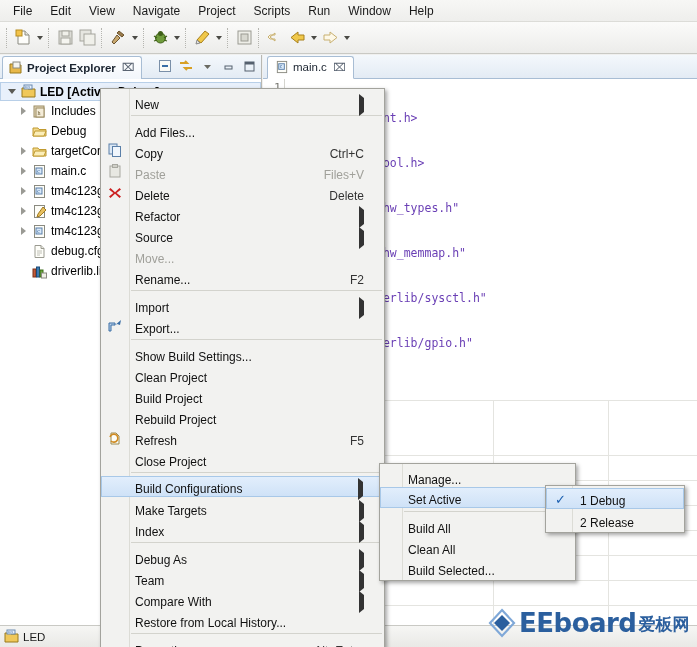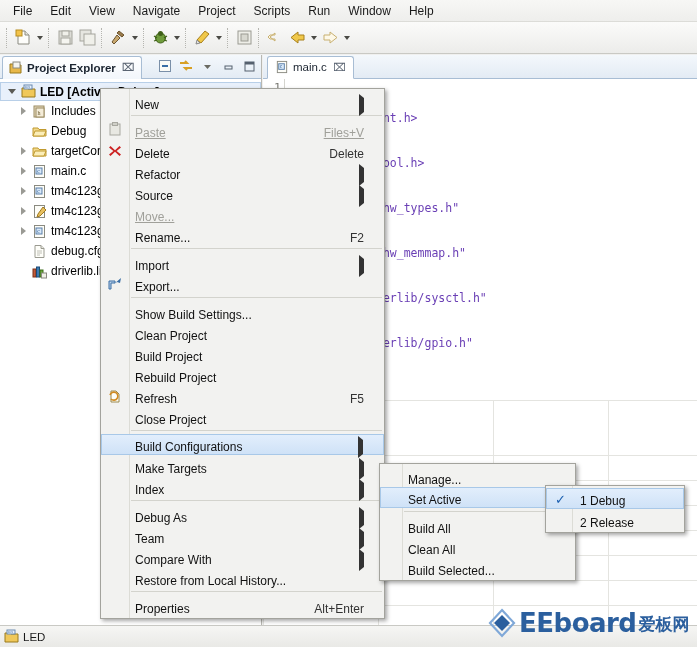--- a/index.html
+++ b/index.html
@@ -190,21 +190,21 @@
     width: 1px; background: #dcdcd6;
   }
   .mi {
     position: relative;
     display: flex; align-items: flex-end;
     height: 21px;
     padding-left: 34px; padding-right: 20px;
     color: #111;
     white-space: nowrap;
   }
-  .mi.disabled { color: #a0a09a; text-decoration: underline; }
+  .mi.disabled { color: #a0a09a; }
   .mi.hl {
     background: linear-gradient(to bottom, #e2eefc 0%, #cfe2f7 100%);
     border: 1px solid #a8c8e8;
     height: 21px;
     padding-left: 33px;
   }
   .mi-label { flex: 1; }
   .mi-accel { padding-left: 26px; color: #333; }
   .mi.disabled .mi-accel { color: #a0a09a; }
   .mi-sub::after {
@@ -611,21 +611,34 @@
 
   <div class="menu" id="ctx-main">
     <div class="menu-gutter-line"></div>
 
     <div class="mi mi-row">
       <span class="mi-label">New</span>
       <span class="mi-sub"></span>
     </div>
     <div class="msep"></div>
 
-
+    <div class="mi">
+      <span class="mi-label">Add Files...</span>
+    </div>
+
+    <div class="mi">
+      <span class="mi-icon">
+        <svg class="ic" width="15" height="15" viewBox="0 0 15 15">
+          <rect x="1" y="1" width="8" height="10" fill="#dce8f4" stroke="#5a7fa8"></rect>
+          <rect x="4.5" y="3.5" width="8" height="10" fill="#f0f6fc" stroke="#5a7fa8"></rect>
+        </svg>
+      </span>
+      <span class="mi-label">Copy</span>
+      <span class="mi-accel">Ctrl+C</span>
+    </div>
 
     <div class="mi disabled">
       <span class="mi-icon">
         <svg class="ic" width="15" height="15" viewBox="0 0 15 15">
           <rect x="2" y="2" width="10" height="11" fill="#e8e8e2" stroke="#a8a8a0"></rect>
           <rect x="4.5" y="0.5" width="5" height="3" fill="#d0d0c8" stroke="#a8a8a0"></rect>
         </svg>
       </span>
       <span class="mi-label">Paste</span>
       <span class="mi-accel">Files+V</span>

